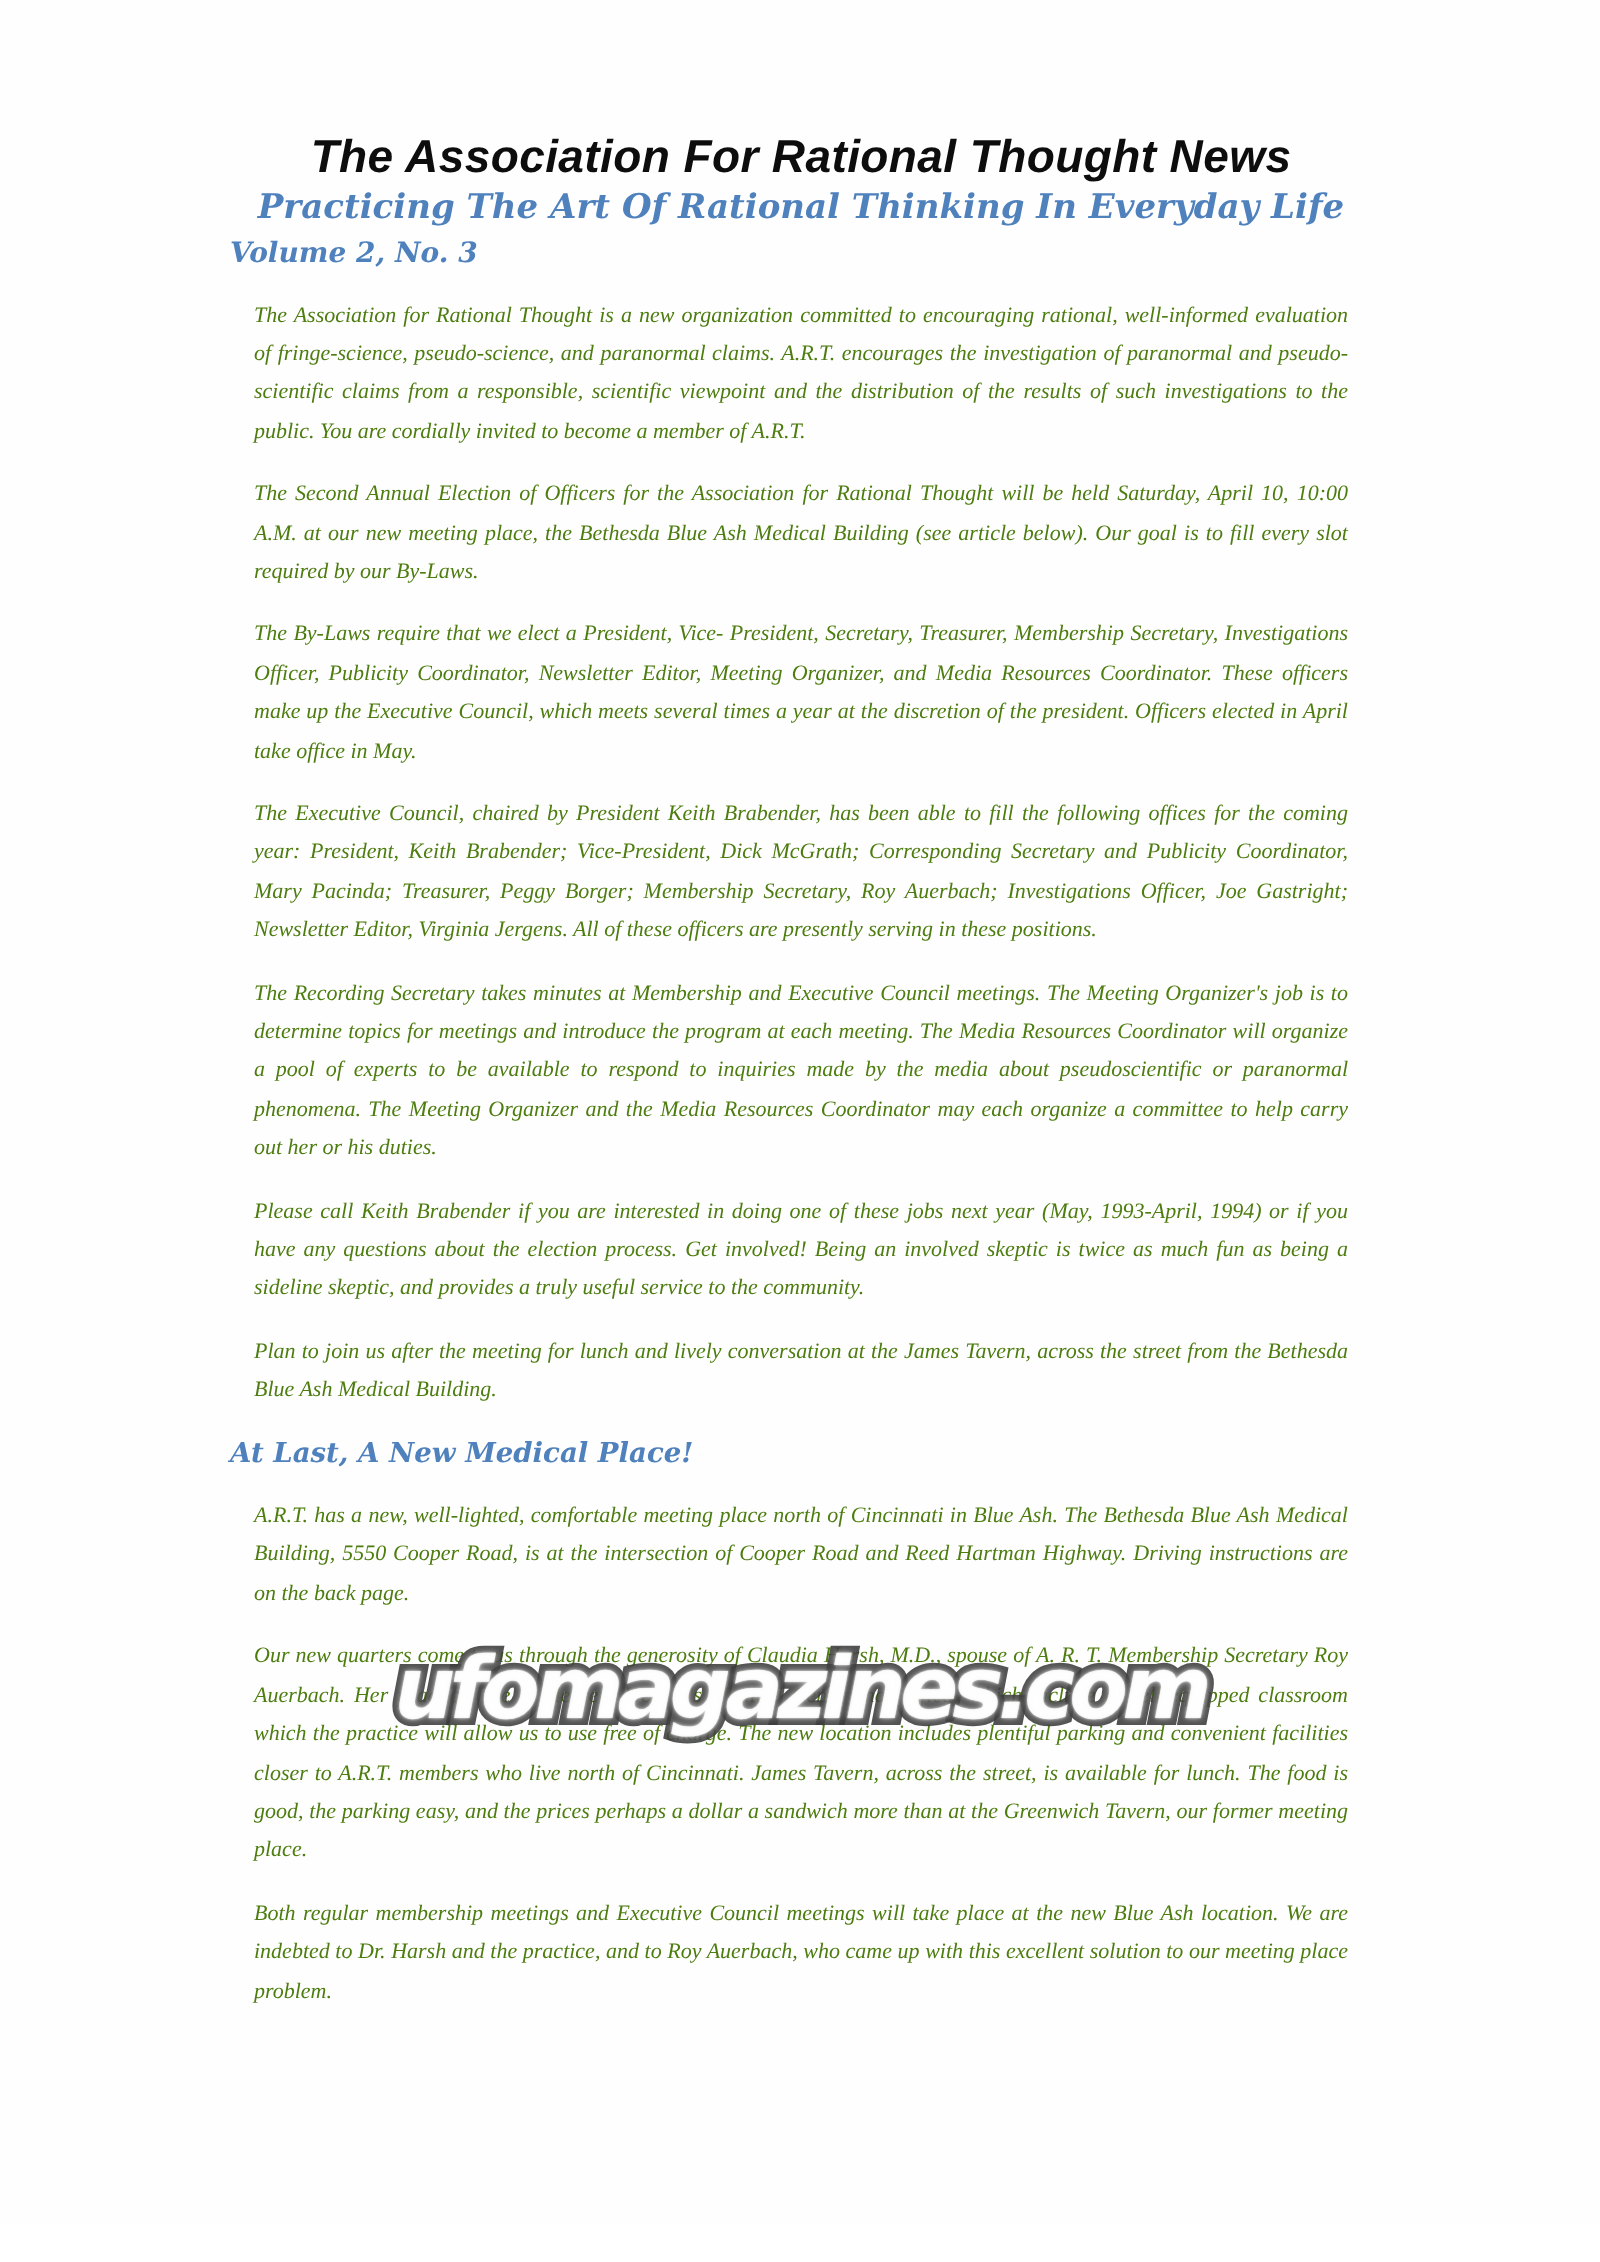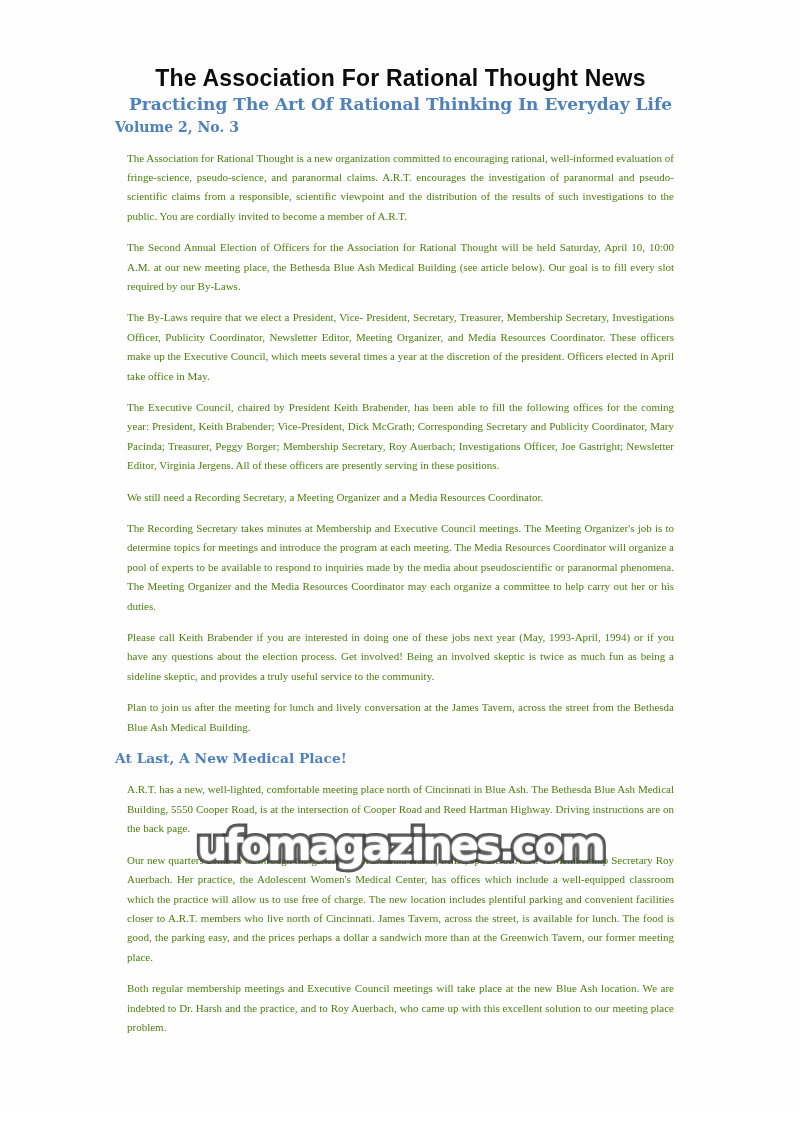--- a/index.html
+++ b/index.html
@@ -11,20 +11,21 @@
     position: relative;
     width: 800px;
     height: 1112px;
     margin: 0 auto;
     background: #fefefe;
     box-sizing: border-box;
     padding: 64px 114px 0 115px;
     overflow: hidden;
     font-family: "Liberation Serif", serif;
     color: #161616;
+    font-style: italic;
   }
   .title {
     margin: 0;
     font-family: "Liberation Sans", sans-serif;
     font-weight: bold;
     font-size: 23px;
     line-height: 28px;
     text-align: center;
     color: #0d0d0d;
     letter-spacing: 0.2px;
@@ -97,21 +98,20 @@
 
     <p class="para">The Association for Rational Thought is a new organization committed to encouraging rational, well-informed evaluation of fringe-science, pseudo-science, and paranormal claims. A.R.T. encourages the investigation of paranormal and pseudo- scientific claims from a responsible, scientific viewpoint and the distribution of the results of such investigations to the public. You are cordially invited to become a member of A.R.T.</p>
 
 
     <p class="para">The Second Annual Election of Officers for the Association for Rational Thought will be held Saturday, April 10, 10:00 A.M. at our new meeting place, the Bethesda Blue Ash Medical Building (see article below). Our goal is to fill every slot required by our By-Laws.</p>
 
     <p class="para">The By-Laws require that we elect a President, Vice- President, Secretary, Treasurer, Membership Secretary, Investigations Officer, Publicity Coordinator, Newsletter Editor, Meeting Organizer, and Media Resources Coordinator. These officers make up the Executive Council, which meets several times a year at the discretion of the president. Officers elected in April take office in May.</p>
 
     <p class="para">The Executive Council, chaired by President Keith Brabender, has been able to fill the following offices for the coming year: President, Keith Brabender; Vice-President, Dick McGrath; Corresponding Secretary and Publicity Coordinator, Mary Pacinda; Treasurer, Peggy Borger; Membership Secretary, Roy Auerbach; Investigations Officer, Joe Gastright; Newsletter Editor, Virginia Jergens. All of these officers are presently serving in these positions.</p>
 
-    <p class="para">We still need a Recording Secretary, a Meeting Organizer and a Media Resources Coordinator.</p>
 
     <p class="para">The Recording Secretary takes minutes at Membership and Executive Council meetings. The Meeting Organizer's job is to determine topics for meetings and introduce the program at each meeting. The Media Resources Coordinator will organize a pool of experts to be available to respond to inquiries made by the media about pseudoscientific or paranormal phenomena. The Meeting Organizer and the Media Resources Coordinator may each organize a committee to help carry out her or his duties.</p>
 
     <p class="para">Please call Keith Brabender if you are interested in doing one of these jobs next year (May, 1993-April, 1994) or if you have any questions about the election process. Get involved! Being an involved skeptic is twice as much fun as being a sideline skeptic, and provides a truly useful service to the community.</p>
 
     <p class="para">Plan to join us after the meeting for lunch and lively conversation at the James Tavern, across the street from the Bethesda Blue Ash Medical Building.</p>
 
     <h3 class="section-heading">At Last, A New Medical Place!</h3>
 
     <p class="para">A.R.T. has a new, well-lighted, comfortable meeting place north of Cincinnati in Blue Ash. The Bethesda Blue Ash Medical Building, 5550 Cooper Road, is at the intersection of Cooper Road and Reed Hartman Highway. Driving instructions are on the back page.</p>

